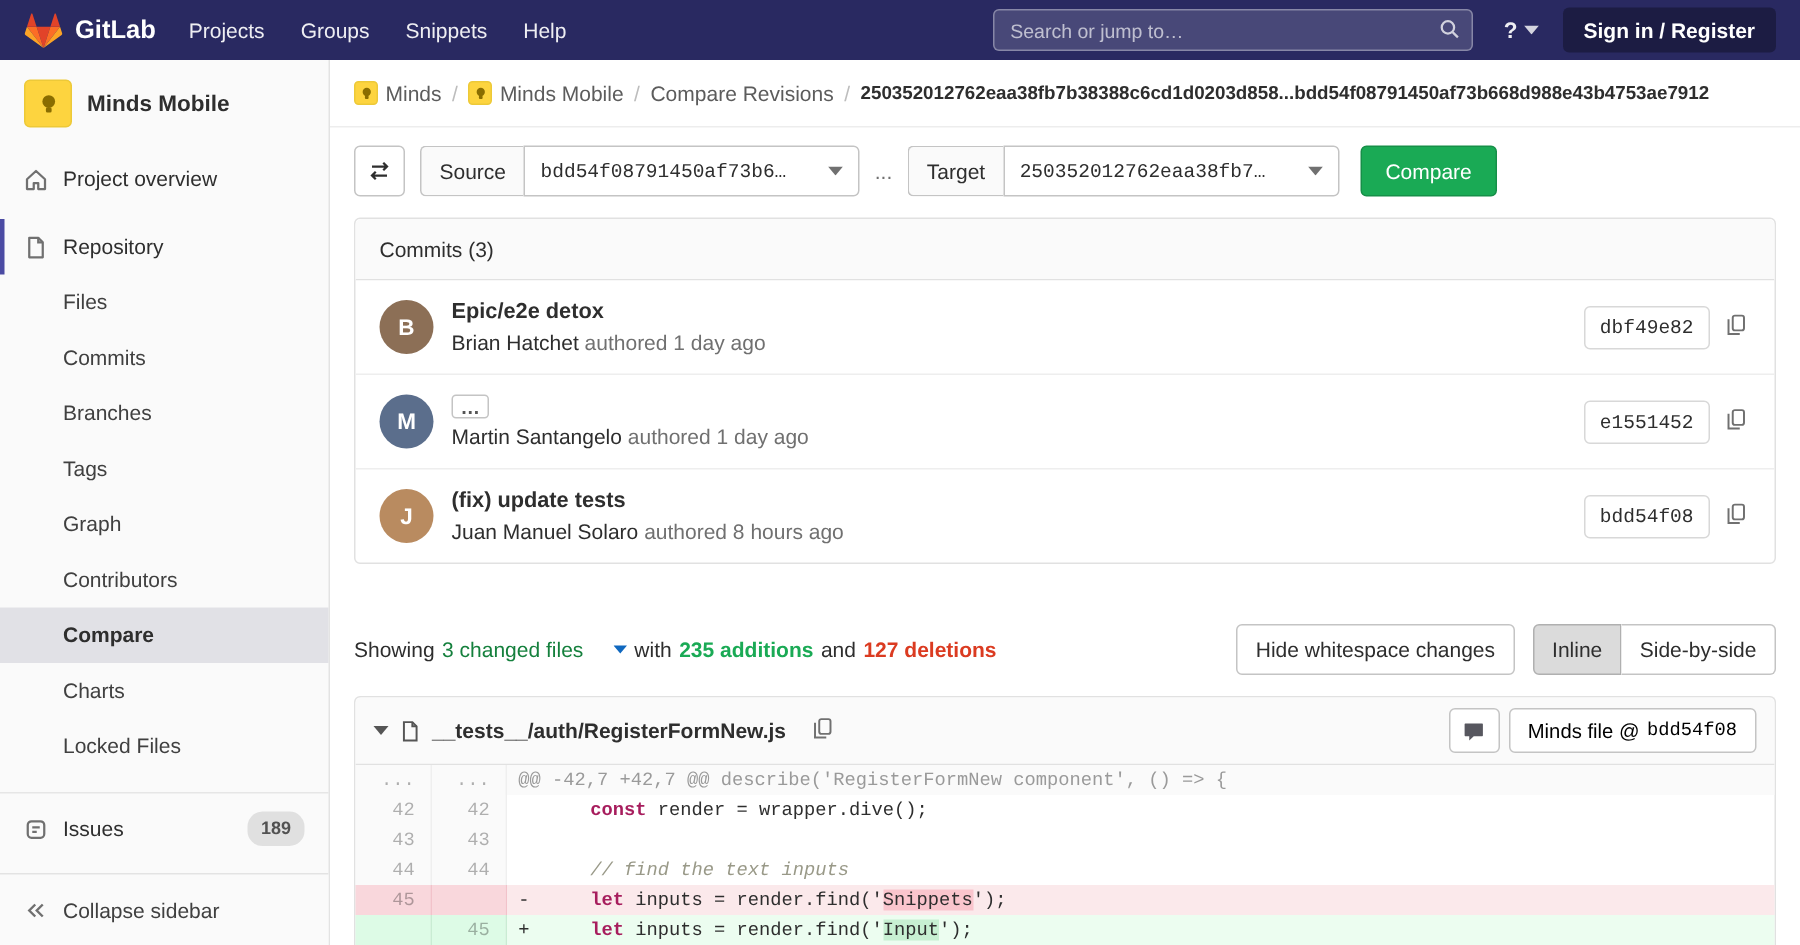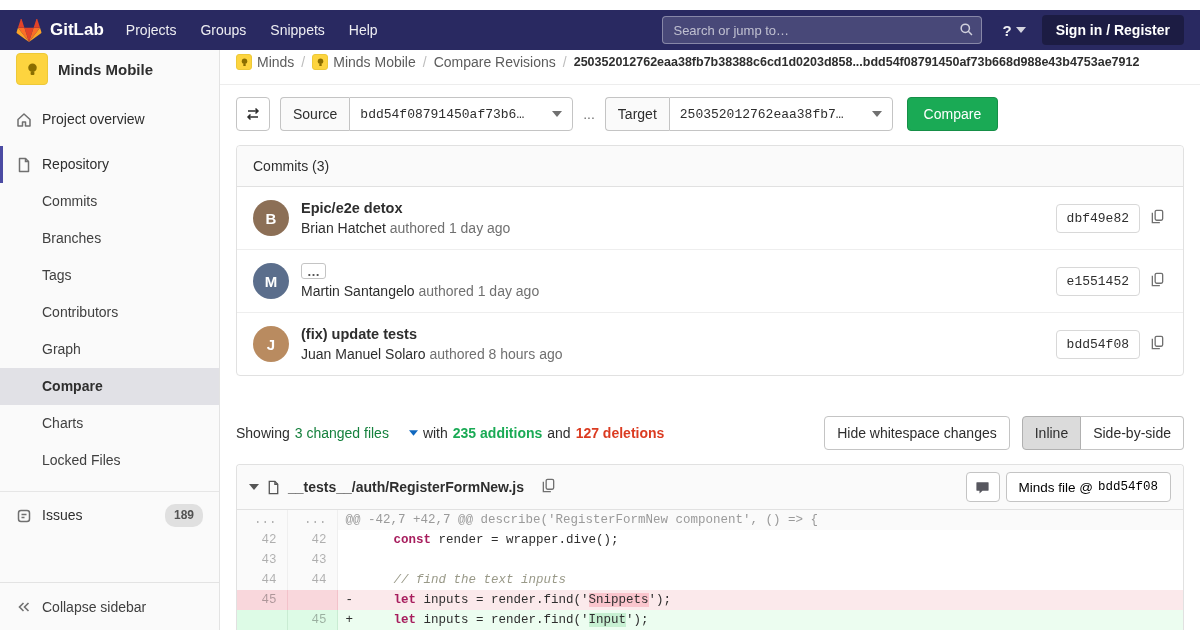--- a/index.html
+++ b/index.html
@@ -6,21 +6,21 @@
   html,body { margin:0; padding:0; }
   body {
     width:1200px; height:630px; overflow:hidden;
     font-family:"Liberation Sans","DejaVu Sans",sans-serif;
     font-size:14px; color:#2e2e2e; background:#fff;
   }
   a { text-decoration:none; color:inherit; }
   button { font-family:inherit; }
 
   
-  .navbar { position:fixed; top:10px; left:0; right:0; height:40px; background:#292961;
+  .navbar { position:fixed; top:0; left:0; right:0; height:40px; background:#292961;
     display:flex; align-items:center; padding:0 16px; z-index:50; }
   .brand { display:flex; align-items:center; gap:8px; margin-right:10px; cursor:pointer; }
   .brand-text { color:#fff; font-weight:bold; font-size:17px; }
   .nav-links { display:flex; align-items:center; }
   .nav-links a { color:rgba(255,255,255,.92); padding:0 12px; line-height:40px; font-size:14px; }
   .nav-search { margin-left:auto; position:relative; width:320px; }
   .nav-search input { width:100%; height:28px; border-radius:4px; border:1px solid rgba(255,255,255,.35);
     background:rgba(255,255,255,.15); color:#fff; padding:0 30px 0 10px; font-size:13px; font-family:inherit; outline:none; }
   .nav-search input::placeholder { color:rgba(255,255,255,.65); }
   .search-ico { position:absolute; right:8px; top:6px; pointer-events:none; }
@@ -191,25 +191,26 @@
 
   <div class="side-item section-active mt8">
     <svg class="ico" viewBox="0 0 16 16" fill="none" stroke="currentColor" stroke-width="1.5">
       <path d="M3.5 1.5h6L12.5 4.5v10h-9z" stroke-linejoin="round"></path>
       <path d="M9.5 1.5v3h3"></path>
     </svg>
     <span>Repository</span>
   </div>
 
   <div>
+    <div class="sub-item">Files</div>
     <div class="sub-item">Commits</div>
     <div class="sub-item">Branches</div>
     <div class="sub-item">Tags</div>
+    <div class="sub-item">Graph</div>
     <div class="sub-item">Contributors</div>
-    <div class="sub-item">Graph</div>
     <div class="sub-item active">Compare</div>
     <div class="sub-item">Charts</div>
     <div class="sub-item">Locked Files</div>
   </div>
 
   <div class="side-divider"></div>
 
   <div class="side-item">
     <svg class="ico" viewBox="0 0 16 16" fill="none" stroke="currentColor" stroke-width="1.5">
       <rect x="2.5" y="2.5" width="11" height="11" rx="2.5"></rect>

